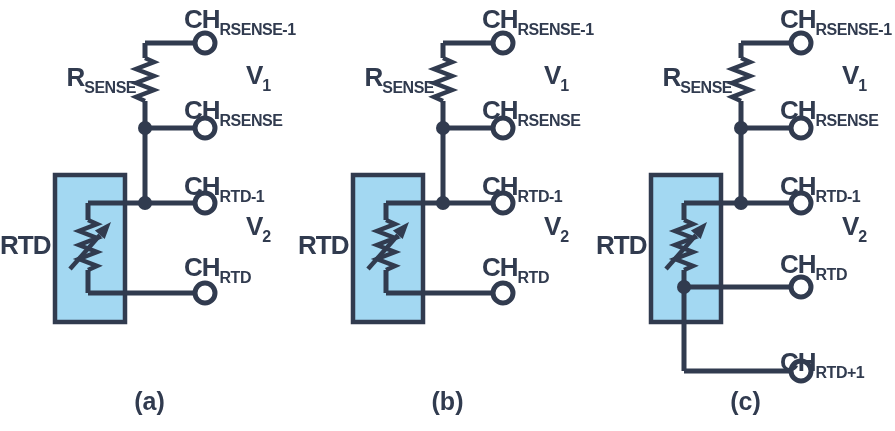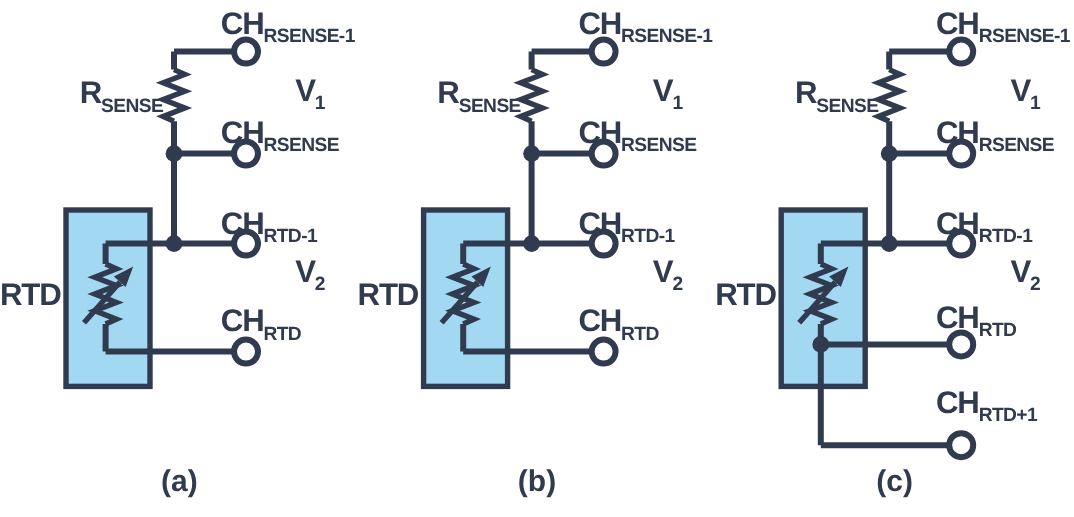--- a/index.html
+++ b/index.html
@@ -126,19 +126,19 @@
       <circle class="terminal" cx="205" cy="203" r="10"></circle>
       <circle class="terminal" cx="205" cy="287" r="10"></circle>
       <circle class="terminal" cx="205" cy="371" r="10"></circle>
     </svg>
     <div class="lbl" style="left:184px;top:5px"><span>CH</span><sub>RSENSE-1</sub></div>
     <div class="lbl" style="left:246px;top:61px"><span>V</span><sub>1</sub></div>
     <div class="lbl" style="left:184px;top:96px"><span>CH</span><sub>RSENSE</sub></div>
     <div class="lbl" style="left:184px;top:172px"><span>CH</span><sub>RTD-1</sub></div>
     <div class="lbl" style="left:246px;top:212px"><span>V</span><sub>2</sub></div>
     <div class="lbl" style="left:184px;top:250px"><span>CH</span><sub>RTD</sub></div>
-    <div class="lbl" style="left:184px;top:321px"><span>CH</span><sub>RTD+1</sub></div>
+    <div class="lbl" style="left:184px;top:348px"><span>CH</span><sub>RTD+1</sub></div>
     <div class="lbl right" style="left:0;top:63px;width:136px"><span>R</span><sub>SENSE</sub></div>
     <div class="lbl right" style="left:0;top:231px;width:48px"><span>RTD</span></div>
     <div class="caption">(c)</div>
   </div>
 
 </div>
 
 </body></html>

